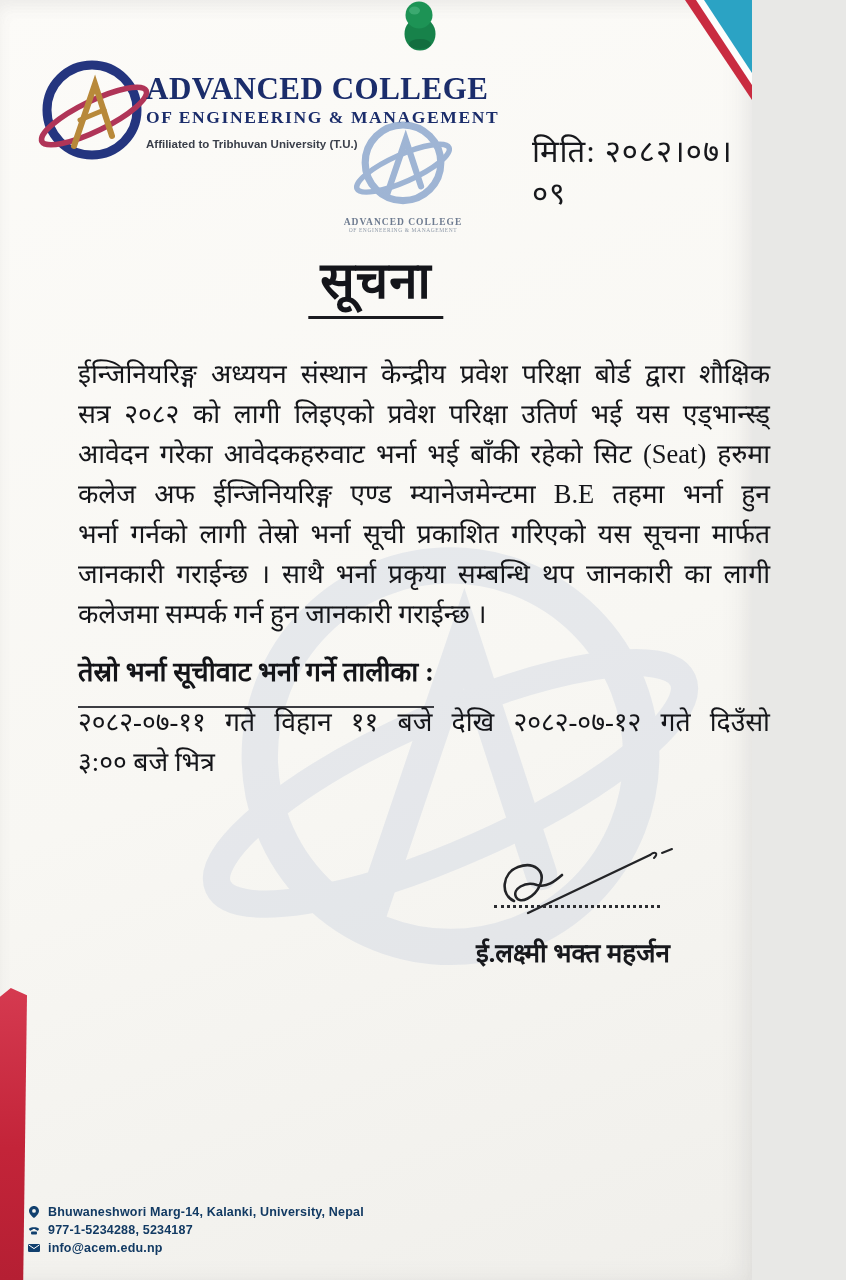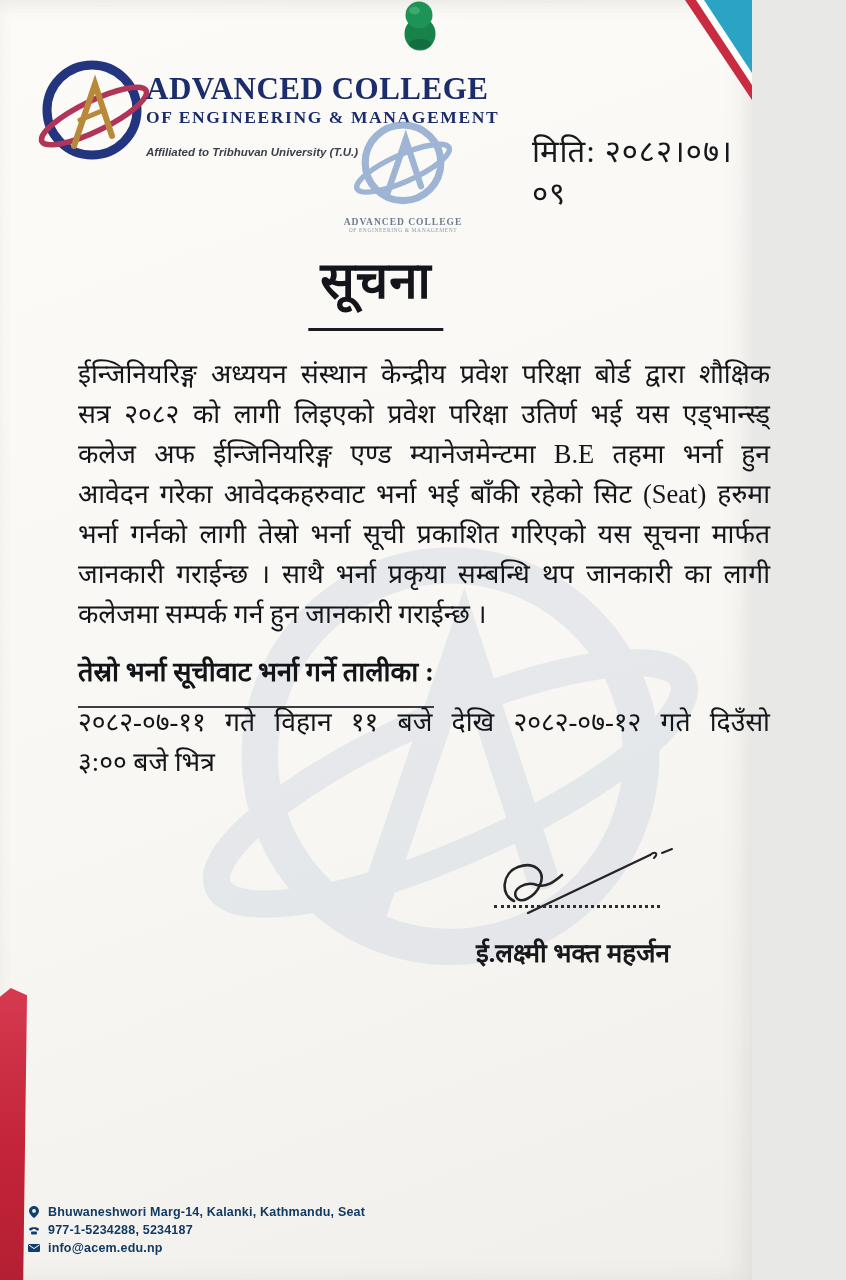--- a/index.html
+++ b/index.html
@@ -27,38 +27,38 @@
     background: linear-gradient(180deg,#d53a50 0%, #c32439 55%, #b51f33 100%);
     clip-path: polygon(40% 0, 100% 2.5%, 86% 100%, 0 100%, 0 3%);
   }
   
   .pushpin { position:absolute; left:393px; top:0; width:54px; height:52px; }
   
   .logo { position:absolute; left:30px; top:54px; width:128px; height:118px; }
   .head-text { position:absolute; left:146px; top:72px; width:480px; color:#1b2d6b; }
   .head-name { font-size:31px; font-weight:bold; letter-spacing:0.5px; line-height:34px; }
   .head-sub  { font-size:17.5px; font-weight:bold; letter-spacing:1.6px; line-height:22px; }
-  .head-aff  { font-family:"Liberation Sans", sans-serif; font-style:italic; font-weight:bold;
-               font-size:11.5px; color:#3a3f4a; margin-top:18px; }
+  .head-aff  { font-family:"Liberation Sans", sans-serif; font-weight:bold;
+               font-size:11.5px; color:#3a3f4a; margin-top:10px; }
   
   .date-line { position:absolute; left:532px; top:129px; font-size:31px; color:#17181c;
                letter-spacing:1px; }
   
   .stamp { position:absolute; left:328px; top:116px; width:150px; text-align:center;
            color:#8fa9cf; opacity:0.85; }
   .stamp svg { width:108px; height:99px; }
   .stamp-l1 { font-size:9.5px; font-weight:bold; letter-spacing:1px; color:#55657e; margin-top:-2px; }
   .stamp-l2 { font-size:5.5px; letter-spacing:0.6px; color:#7d8a9c; }
   
   .watermark { position:absolute; left:178px; top:520px; width:545px; color:#c9d1e0;
                opacity:0.38; pointer-events:none; }
   
   .title { position:absolute; left:50%; top:243px; transform:translateX(-50%);
            font-size:51px; font-weight:bold; color:#14151a;
-           border-bottom:3px solid #1a1b20; padding:0 12px 15px; letter-spacing:1px; }
+           border-bottom:3px solid #1a1b20; padding:0 12px 3px; letter-spacing:1px; }
   
   .body-block { position:absolute; left:78px; top:354px; width:692px; font-size:26.5px;
                 color:#141519; line-height:40px; }
   .jline { text-align:justify; text-align-last:justify; }
   
   .sched-head { position:absolute; left:78px; top:652px; font-size:27px; font-weight:bold;
                 color:#131418; border-bottom:2px solid #3c3d42; padding-bottom:17px; }
   .sched-block { position:absolute; left:78px; top:702px; width:692px; font-size:26.5px;
                  color:#141519; line-height:40px; }
   
@@ -128,22 +128,22 @@
     </svg>
     <div class="stamp-l1">ADVANCED COLLEGE</div>
     <div class="stamp-l2">OF ENGINEERING &amp; MANAGEMENT</div>
   </div>
 
   <div class="title">सूचना</div>
 
   <div class="body-block">
     <div class="jline">ईन्जिनियरिङ्ग अध्ययन संस्थान केन्द्रीय प्रवेश परिक्षा बोर्ड द्वारा शौक्षिक</div>
     <div class="jline">सत्र २०८२ को लागी लिइएको प्रवेश परिक्षा उतिर्ण भई यस एड्भान्स्ड्</div>
+    <div class="jline">आवेदन गरेका आवेदकहरुवाट भर्ना भई बाँकी रहेको सिट (Seat) हरुमा</div>
     <div class="jline">कलेज अफ ईन्जिनियरिङ्ग एण्ड म्यानेजमेन्टमा B.E तहमा भर्ना हुन</div>
-    <div class="jline">आवेदन गरेका आवेदकहरुवाट भर्ना भई बाँकी रहेको सिट (Seat) हरुमा</div>
     <div class="jline">भर्ना गर्नको लागी तेस्रो भर्ना सूची प्रकाशित गरिएको यस सूचना मार्फत</div>
     <div class="jline">जानकारी गराईन्छ । साथै भर्ना प्रकृया सम्बन्धि थप जानकारी का लागी</div>
     <div>कलेजमा सम्पर्क गर्न हुन जानकारी गराईन्छ ।</div>
   </div>
 
   <div class="sched-head">तेस्रो भर्ना सूचीवाट भर्ना गर्ने तालीका :</div>
   <div class="sched-block">
     <div class="jline">२०८२-०७-११ गते विहान ११ बजे देखि २०८२-०७-१२ गते दिउँसो</div>
     <div>३:०० बजे भित्र</div>
   </div>
@@ -157,21 +157,21 @@
     </svg>
   </div>
   <div class="sig-dots"></div>
   <div class="sig-name">ई.लक्ष्मी भक्त महर्जन</div>
 
   <div class="footer">
     <div class="f-row">
       <svg viewBox="0 0 12 12">
         <path d="M6 0C3.2 0 1 2.2 1 5c0 3.4 5 7 5 7s5-3.6 5-7c0-2.8-2.2-5-5-5zm0 6.8A1.9 1.9 0 116 3a1.9 1.9 0 010 3.8z" fill="#11406e"></path>
       </svg>
-      <span class="f-text">Bhuwaneshwori Marg-14, Kalanki, Kathmandu, Seat</span>
+      <span class="f-text">Bhuwaneshwori Marg-14, Kalanki, University, Nepal</span>
     </div>
     <div class="f-row">
       <svg viewBox="0 0 12 12">
         <path d="M1 5.2C1 2.6 11 2.6 11 5.2L9.8 7.1C9.3 6.5 8.2 6.2 7.5 6.1l-.2-1c-.8-.2-1.8-.2-2.6 0l-.2 1c-.7.1-1.8.4-2.3 1L1 5.2z" fill="#11406e"></path>
         <rect x="3" y="7.5" width="6" height="3" rx="1" fill="#11406e"></rect>
       </svg>
       <span class="f-text">977-1-5234288, 5234187</span>
     </div>
     <div class="f-row">
       <svg viewBox="0 0 12 12">

